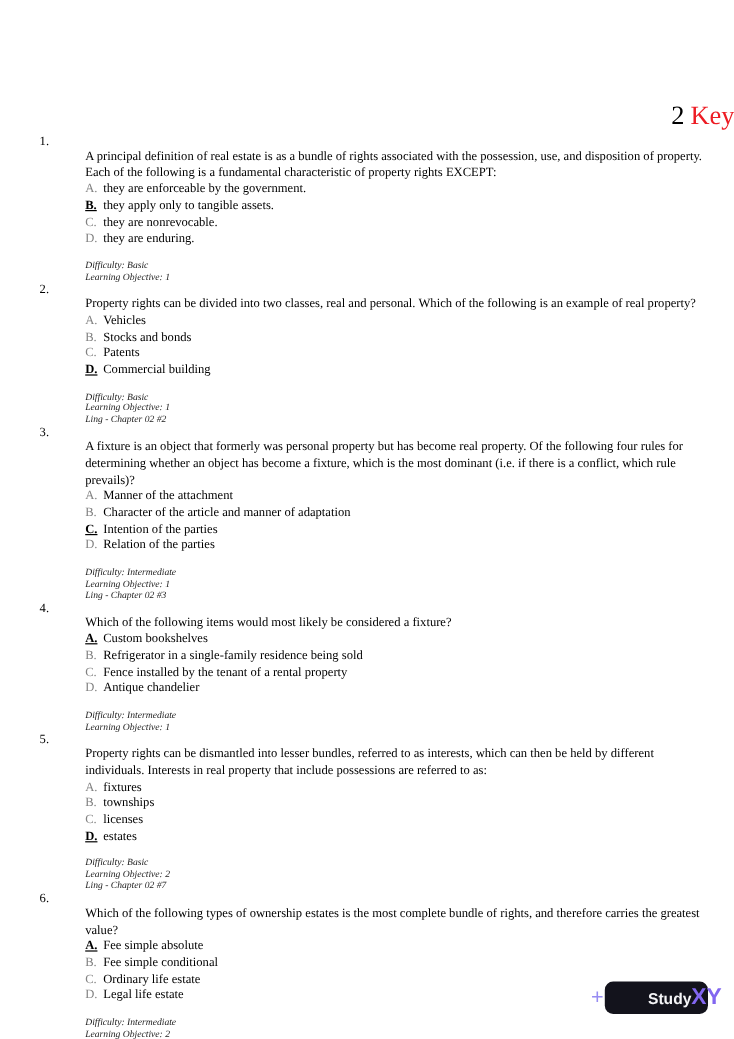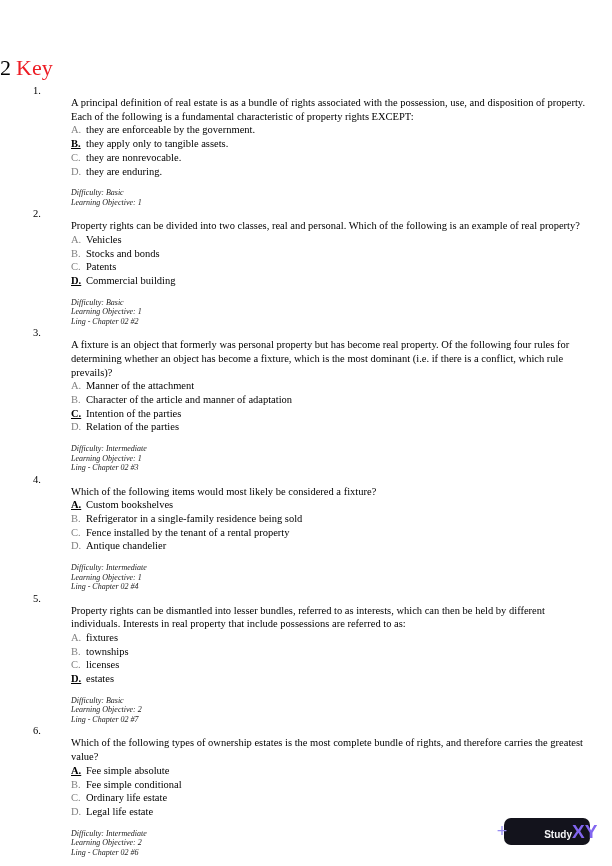--- a/index.html
+++ b/index.html
@@ -19,22 +19,22 @@
     position: relative;
     overflow: hidden;
   }
   .page {
     position: relative;
     width: 612px;
     height: 866px;
     background: #ffffff;
   }
   .title {
-    padding-top: 56px;
-    text-align: left;
+    padding-top: 84px;
+    text-align: right;
     font-size: 22px;
     line-height: 24px;
     font-weight: normal;
   }
   .title .t-num { color: #000000; }
   .title .t-key { color: var(--key-red); margin-left: 5px; }
   .questions {
     margin: 4px 27px 0 33px;
   }
   .question {
@@ -83,21 +83,21 @@
     font-family: "Liberation Sans", sans-serif;
     cursor: pointer;
   }
   .badge-plus {
     color: var(--badge-plus);
     font-size: 18px;
     font-weight: 300;
     line-height: 18px;
     margin-top: -2px;
   }
-  .badge-study { color: #f5f5f7; font-size: 10px; font-weight: bold; margin-left: 33px; }
+  .badge-study { color: #f5f5f7; font-size: 13px; font-weight: bold; margin-left: 33px; }
   .badge-xy { color: var(--badge-accent); font-size: 19px; font-weight: bold; }
 </style>
 </head>
 <body>
 
 <div class="page">
 
   <h1 class="title">
     <span class="t-num">2</span><span class="t-key">Key</span>
   </h1>
@@ -229,21 +229,20 @@
   </div>
 
   <div class="option">
     <span class="opt-letter">D.</span>
     <span class="opt-text">Antique chandelier</span>
   </div>
 </div>
         <div class="meta">
           <div>Difficulty: Intermediate</div>
           <div>Learning Objective: 1</div>
-          <div>Ling - Chapter 02 #4</div>
         </div>
       </div>
     </div>
   </div>
 
   <div class="question-block">
     <div class="question">
       <div class="qnum">5.</div>
       <div class="qbody">
         <div class="qtext">Property rights can be dismantled into lesser bundles, referred to as interests, which can then be held by different individuals. Interests in real property that include possessions are referred to as:</div>

